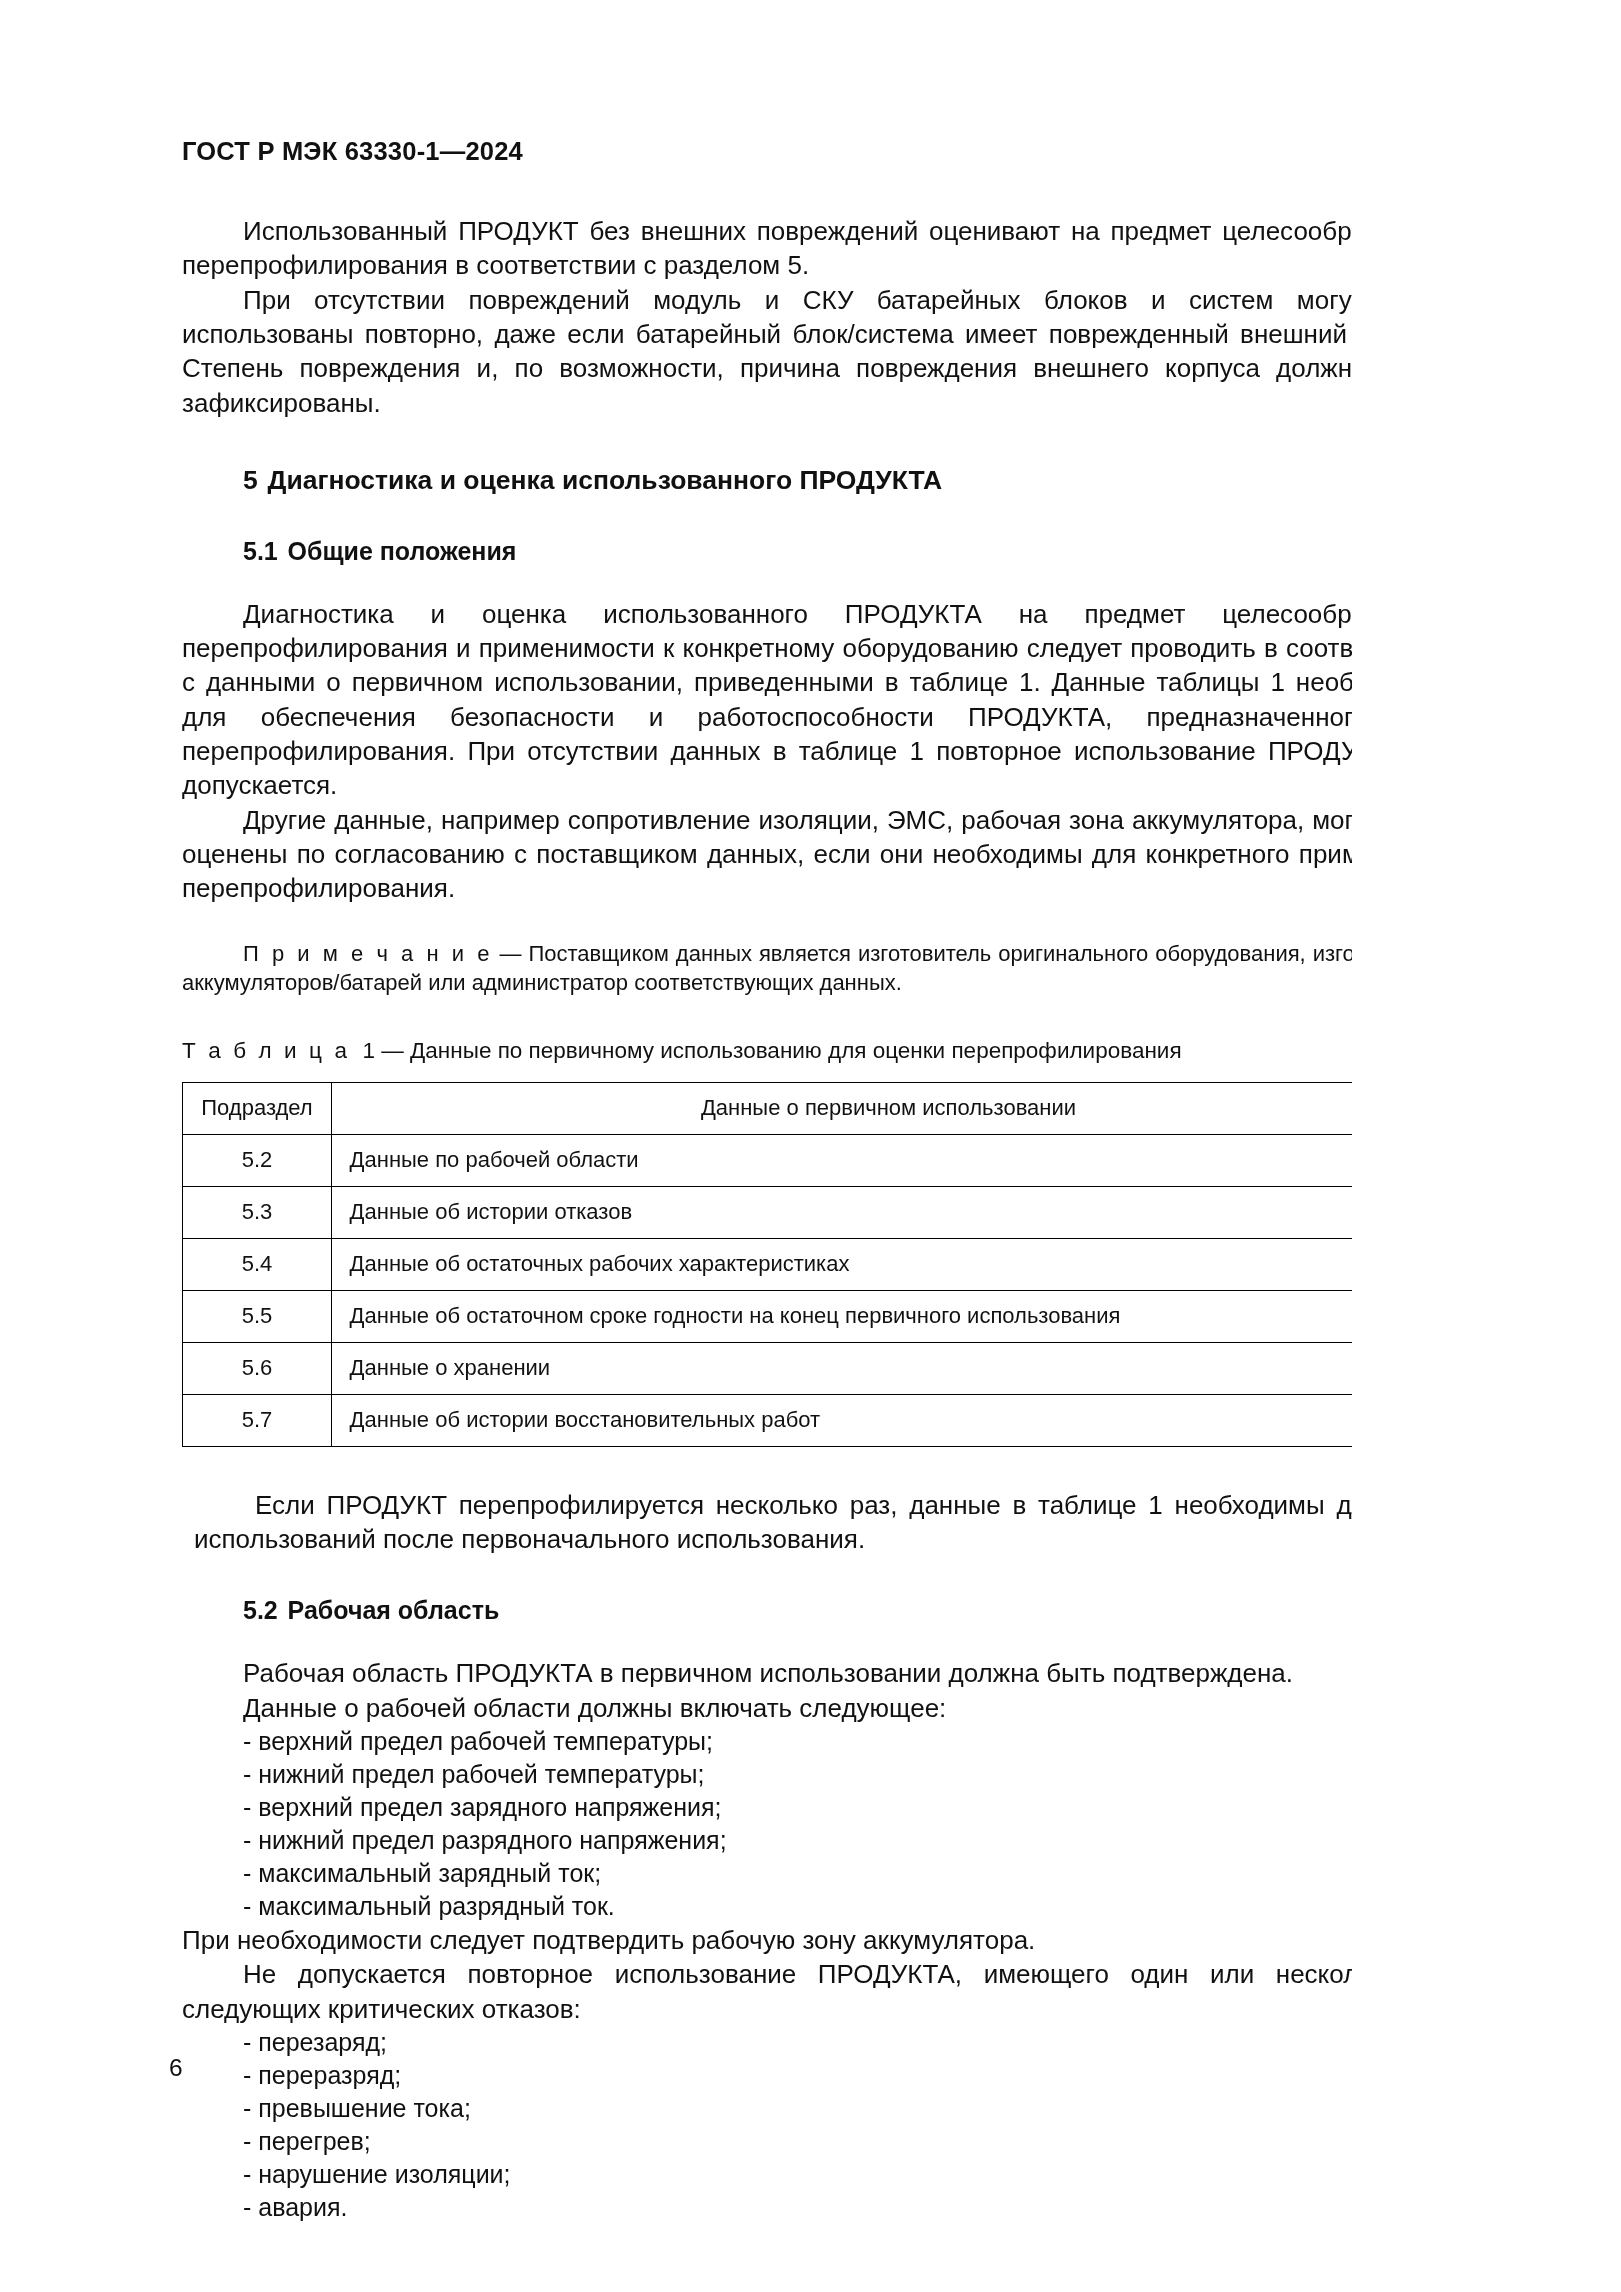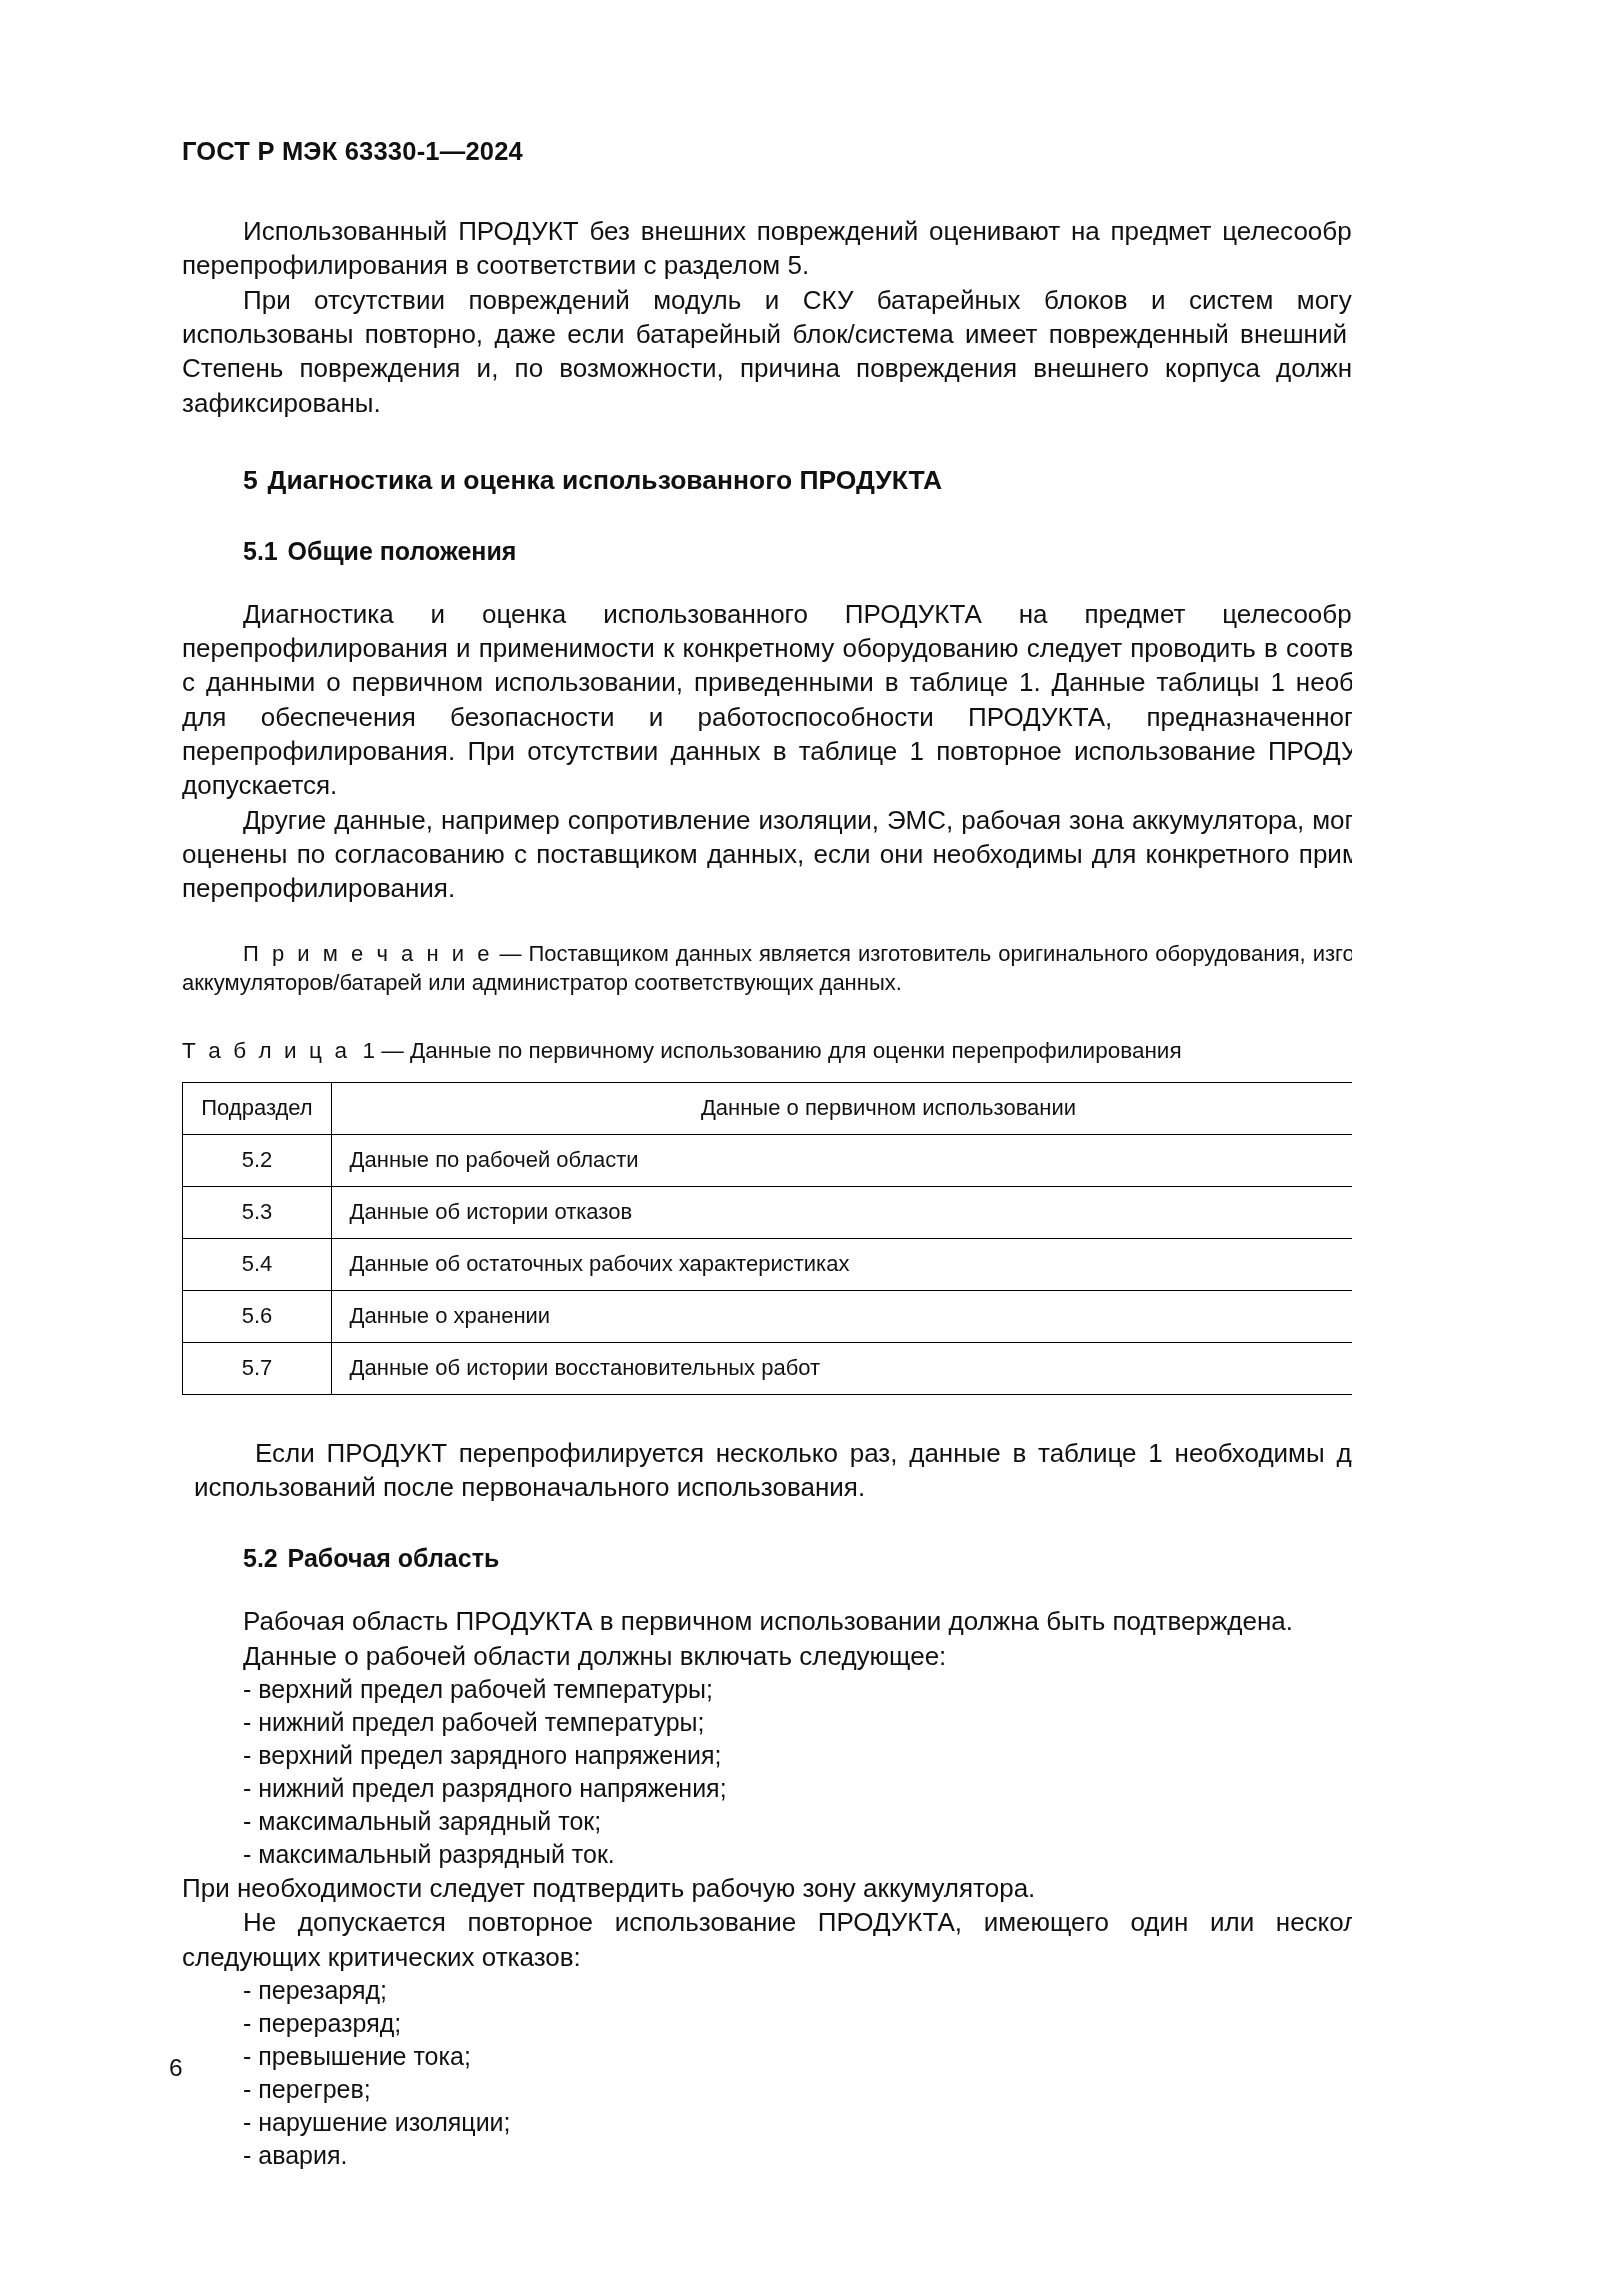--- a/index.html
+++ b/index.html
@@ -187,20 +187,24 @@
           <td class="c-num">5.2</td>
           <td class="c-txt">Данные по рабочей области</td>
         </tr>
         <tr>
           <td class="c-num">5.3</td>
           <td class="c-txt">Данные об истории отказов</td>
         </tr>
         <tr>
           <td class="c-num">5.4</td>
           <td class="c-txt">Данные об остаточных рабочих характеристиках</td>
+        </tr>
+        <tr>
+          <td class="c-num">5.5</td>
+          <td class="c-txt">Данные об остаточном сроке годности на конец первичного использования</td>
         </tr>
         <tr>
           <td class="c-num">5.6</td>
           <td class="c-txt">Данные о хранении</td>
         </tr>
         <tr>
           <td class="c-num">5.7</td>
           <td class="c-txt">Данные об истории восстановительных работ</td>
         </tr>
       </tbody>

